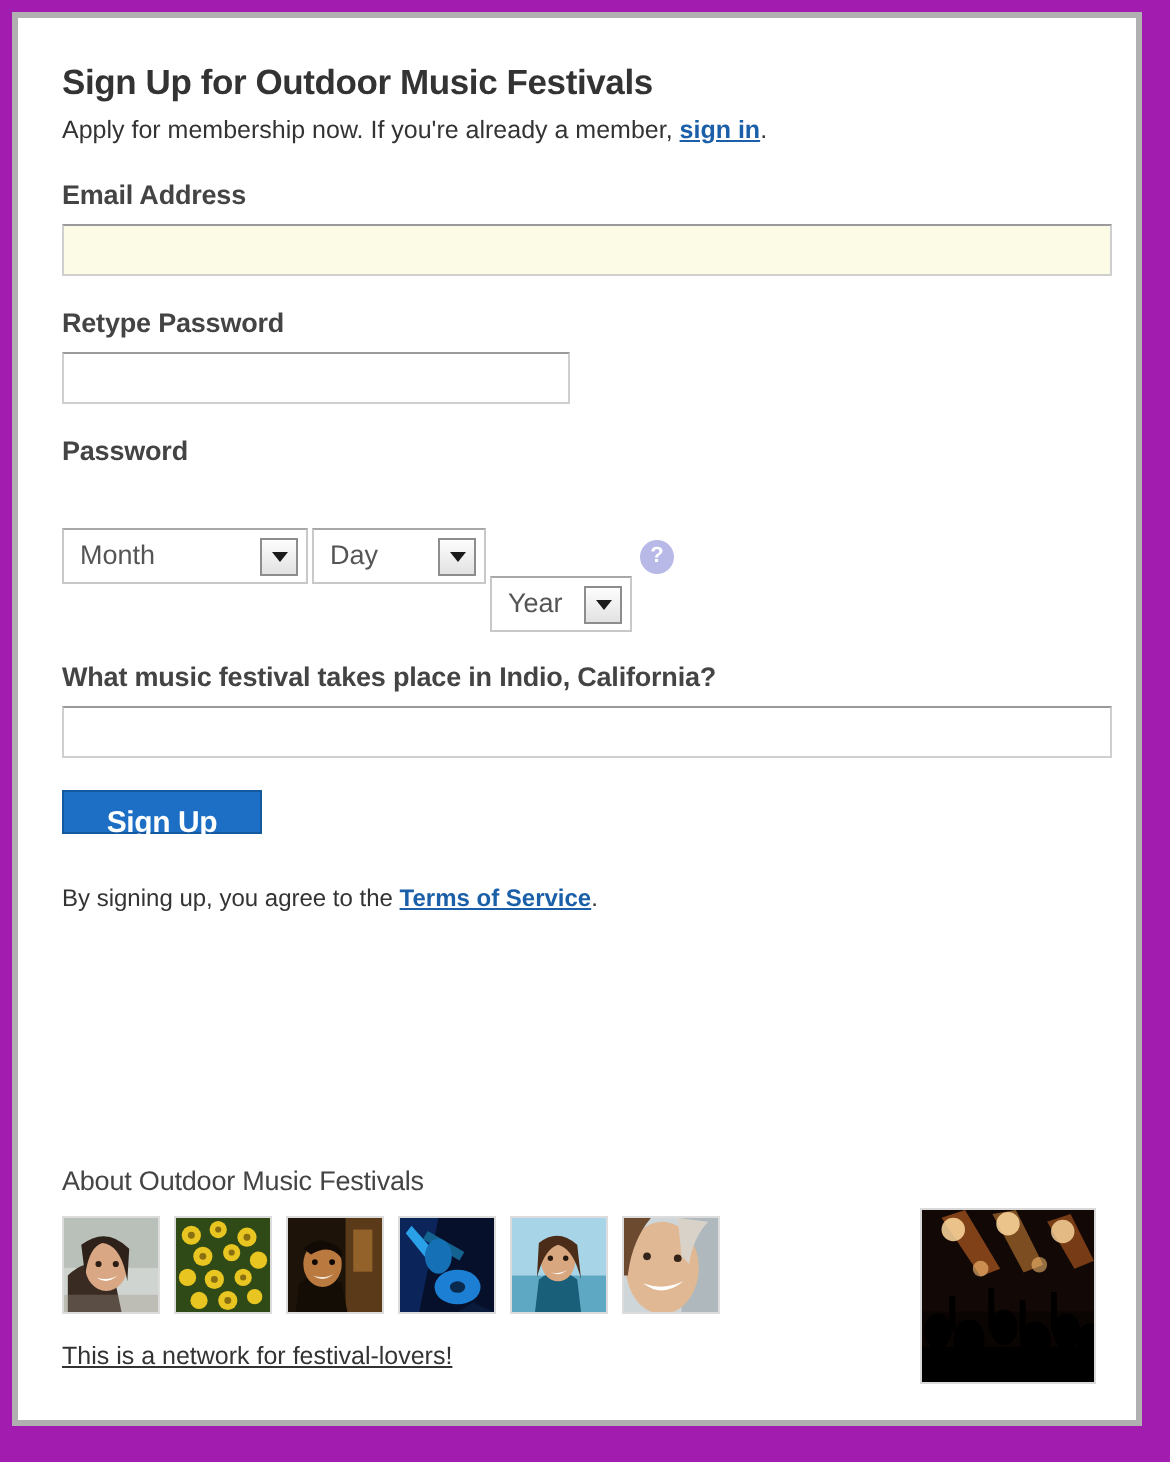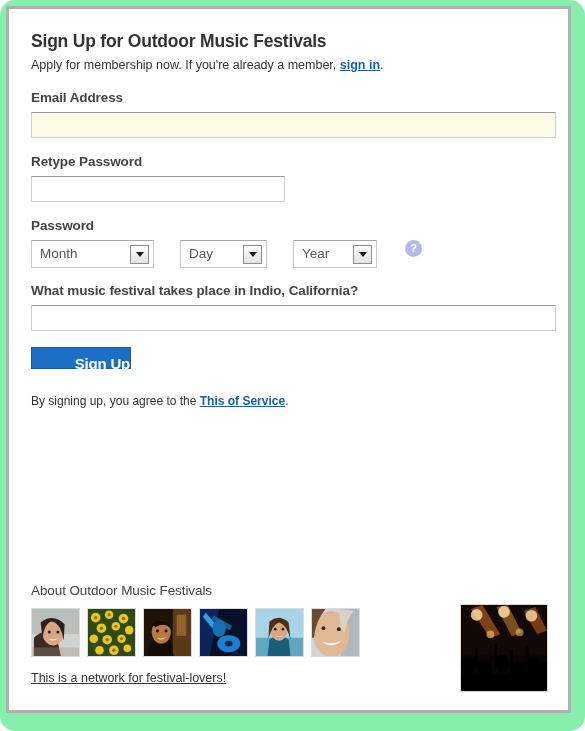--- a/index.html
+++ b/index.html
@@ -12,23 +12,22 @@
     height: 731px;
     font-family: "Liberation Sans", sans-serif;
     overflow: hidden;
   }
 
   
   .viewport {
     position: relative;
     width: 585px;
     height: 731px;
-    background: #86efac;
-    box-sizing: border-box;
-    border-radius: 15px;
+    background: #a21caf;
+    box-sizing: border-box;
   }
   .page-frame {
     position: absolute;
     left: 6px;
     top: 6px;
     width: 565px;
     height: 707px;
     box-sizing: border-box;
     border: 3px solid #b0b0b0;
     background: #ffffff;
@@ -98,21 +97,22 @@
   .text-input.captcha {
     width: 525px;
   }
 
   .field-block { margin-bottom: 16px; }
   .field-block.tight { margin-bottom: 15px; }
 
   
   .select-row {
     display: flex;
-    gap: 26px;
+    align-items: center;
+    gap: 2px;
   }
   .sel {
     position: relative;
     box-sizing: border-box;
     height: 28px;
     border: 1px solid #c8c8c8;
     border-top-color: #a8a8a8;
     background: #ffffff;
     display: flex;
     align-items: center;
@@ -141,21 +141,21 @@
   .sel-arrow i {
     display: block;
     width: 0;
     height: 0;
     border-left: 4px solid transparent;
     border-right: 4px solid transparent;
     border-top: 5px solid #1a1a1a;
   }
   .sel.month { width: 123px; }
   .sel.day   { width: 87px; }
-  .sel.year  { width: 84px; }
+  .sel.year  { width: 71px; margin-top: 48px; }
 
   .help-icon {
     width: 17px;
     height: 17px;
     border-radius: 50%;
     background: #b9b9e8;
     color: #ffffff;
     font-size: 11px;
     font-weight: bold;
     line-height: 17px;
@@ -171,21 +171,21 @@
     box-sizing: border-box;
     width: 100px;
     height: 22px;
     background: #1c6fc4;
     border: 1px solid #14589f;
     color: #ffffff;
     font-family: "Liberation Sans", sans-serif;
     font-size: 15px;
     font-weight: bold;
     line-height: 31px;
-    text-align: right;
+    text-align: center;
     cursor: pointer;
     letter-spacing: -0.2px;
   }
   .tos {
     font-size: 12px;
     color: #333333;
     margin-top: 20px;
     line-height: 16px;
   }
 
@@ -295,21 +295,21 @@
 
       
       <div class="field-block">
         <div class="field-label">What music festival takes place in Indio, California?</div>
         <input class="text-input captcha" type="text" placeholder="" style="">
       </div>
 
       
       <div class="signup-btn">Sign Up</div>
 
-      <p class="tos"><span>By signing up, you agree to the </span><a class="link">This of Service</a><span>.</span></p>
+      <p class="tos"><span>By signing up, you agree to the </span><a class="link">Terms of Service</a><span>.</span></p>
 
       
       <div class="section-about">
         <div class="about-title">About Outdoor Music Festivals</div>
 
         <div class="thumb-row">
 
           <div class="thumb">
             <svg viewBox="0 0 49 49" preserveAspectRatio="none">
               <rect width="49" height="49" fill="#cfd4d0"></rect>

